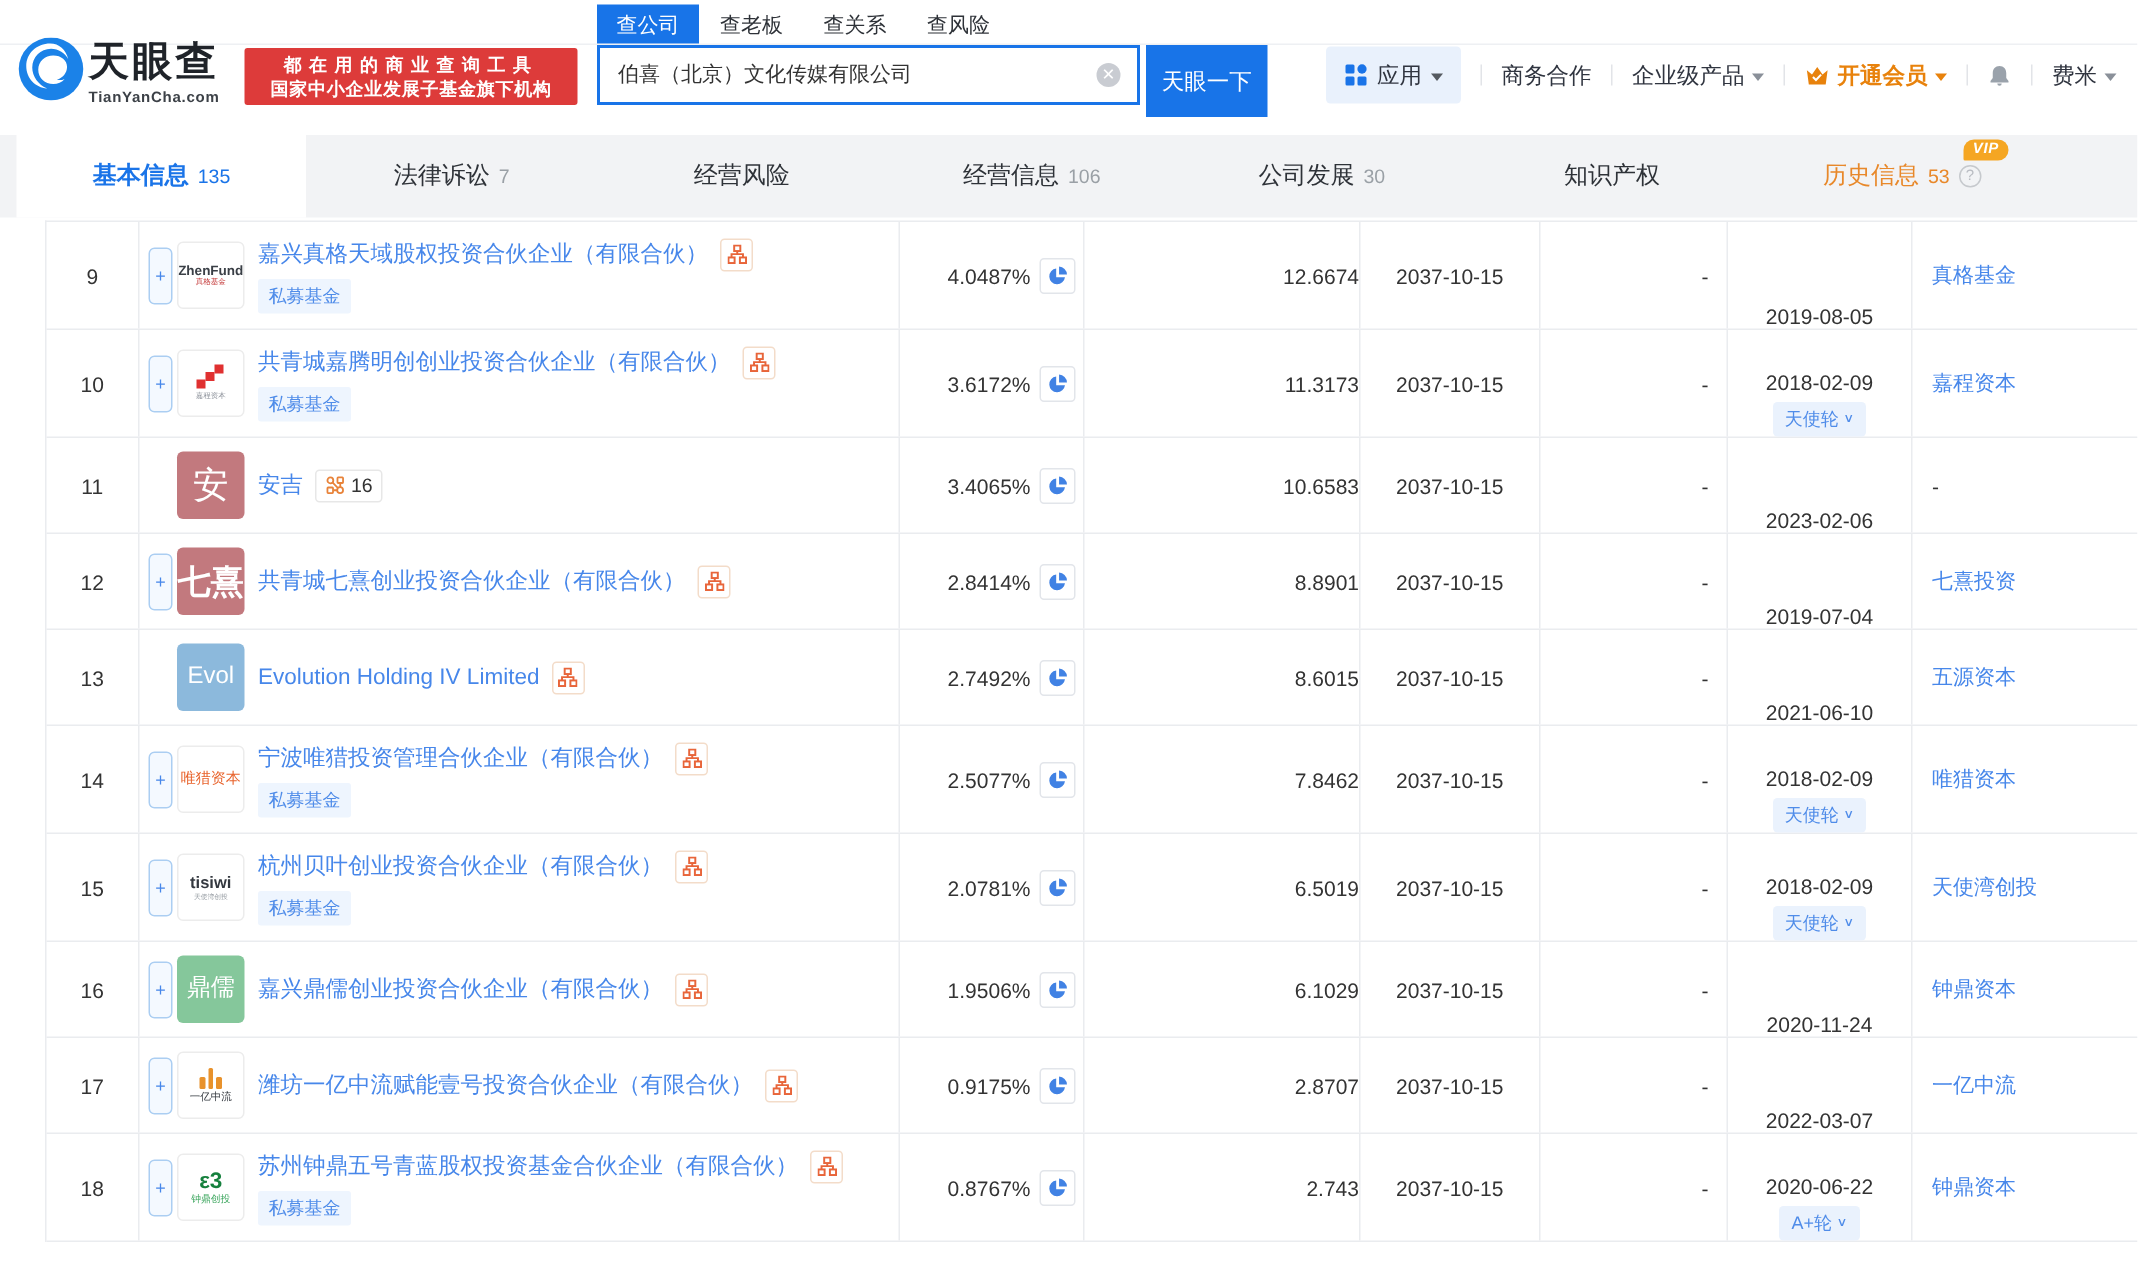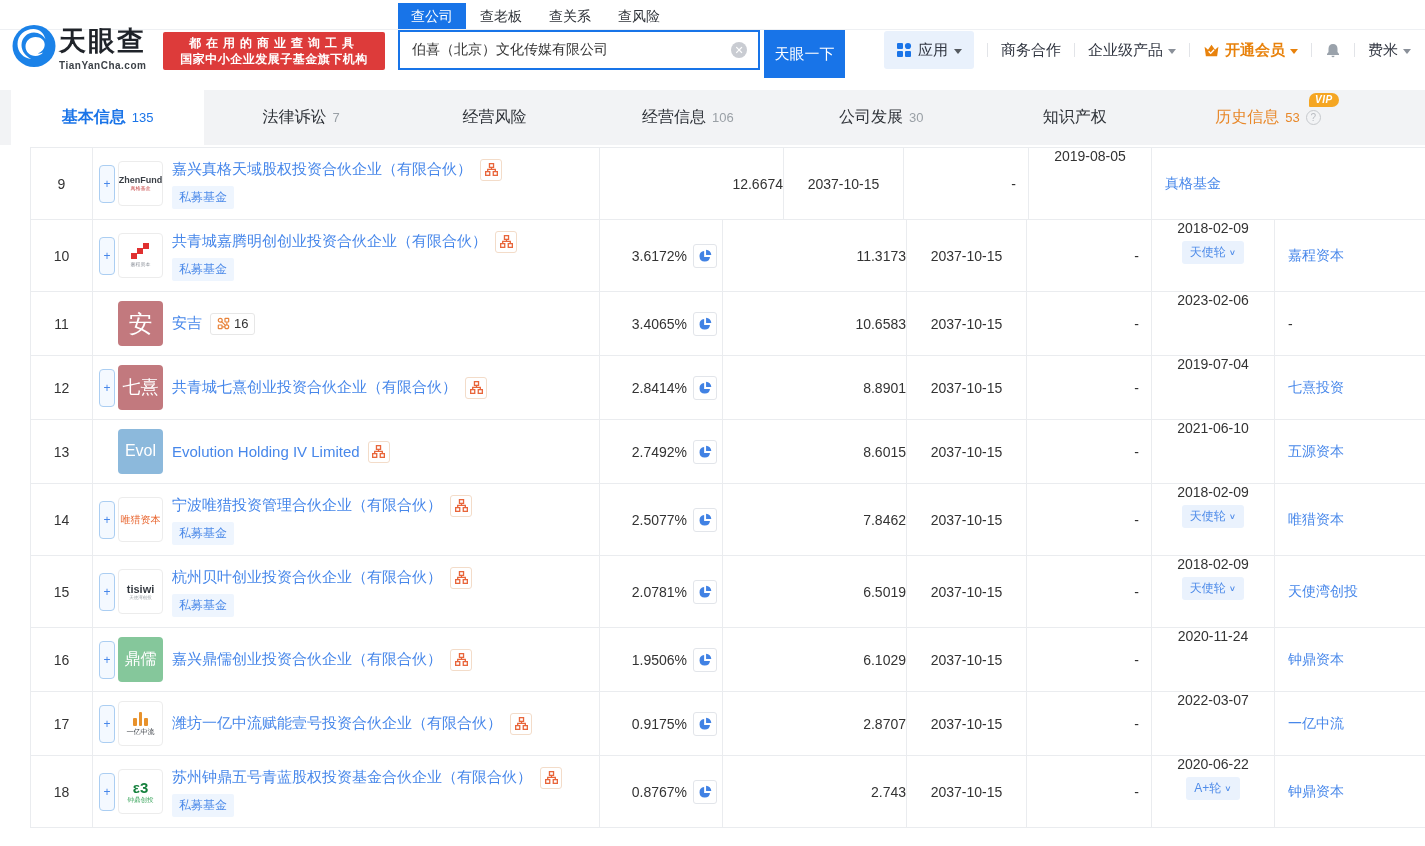--- a/index.html
+++ b/index.html
@@ -54,21 +54,21 @@
   
   .table { margin:2px 0 0 30px; width:1395px; border-top:1px solid #eaecef; border-left:1px solid #eaecef; }
   .trow { display:flex; border-bottom:1px solid #eaecef; }
   .cell { border-right:1px solid #eaecef; display:flex; align-items:center; font-size:14px; color:#333; }
   .c-num { width:62px; justify-content:center; }
   .c-name { width:507px; padding-left:6px; }
   .c-pct { width:123px; justify-content:flex-end; padding-right:5px; gap:6px; }
   .c-amt { width:184px; justify-content:flex-end; }
   .c-date { width:120px; justify-content:center; }
   .c-paid { width:125px; justify-content:flex-end; padding-right:12px; }
-  .c-inv { width:123px; flex-direction:column; justify-content:flex-start; gap:5px; }
+  .c-inv { width:123px; flex-direction:column; justify-content:flex-end; gap:5px; }
   .c-investor { width:150px; border-right:none; padding-left:13px; }
   .expand-btn { width:16px; height:38px; border:1px solid #abceف2; border:1px solid #abcef2; border-radius:4px; background:#f4f9ff;
                 color:#4787ea; font-size:12px; display:flex; align-items:center; justify-content:center;
                 margin-right:3px; cursor:pointer; flex:none; }
   .expand-ph { width:19px; flex:none; }
   .logo { width:45px; height:45px; border-radius:4px; margin-right:9px; flex:none; display:flex; flex-direction:column;
           align-items:center; justify-content:center; overflow:hidden; text-align:center; }
   .logo.bordered { border:1px solid #ececec; background:#fff; }
   .nameblock { display:flex; flex-direction:column; gap:5px; }
   .nline { display:flex; align-items:center; gap:8px; }
@@ -222,20 +222,29 @@
                   <rect x="0.7" y="9.3" width="4.4" height="4"></rect>
                   <rect x="8.9" y="9.3" width="4.4" height="4"></rect>
                   <path d="M7 4.7v2.2M2.9 9.3V6.9h8.2v2.4"></path>
                 </g>
               </svg>
             </div>
           </div>
           <div class="fund-tag">私募基金</div>
         </div>
       </div>
+      <div class="cell c-pct">
+        <span>4.0487%</span>
+        <div class="pie-btn">
+          <svg width="14" height="14" viewBox="0 0 16 16">
+            <path d="M7 2.3 A6 6 0 1 0 13.7 9 L7 9 Z" fill="#4182e4"></path>
+            <path d="M9.2 0.8 A6.2 6.2 0 0 1 15.2 6.8 L9.2 6.8 Z" fill="#4182e4"></path>
+          </svg>
+        </div>
+      </div>
       <div class="cell c-amt">12.6674</div>
       <div class="cell c-date">2037-10-15</div>
       <div class="cell c-paid">-</div>
       <div class="cell c-inv">
         <div>2019-08-05</div>
       </div>
       <div class="cell c-investor">
         <a class="inv-link">真格基金</a>
       </div>
     </div>
@@ -333,21 +342,21 @@
       </div>
       <div class="cell c-investor">
         <span>-</span>
       </div>
     </div>
     <div class="trow" style="height: 64px;">
       <div class="cell c-num">12</div>
       <div class="cell c-name">
         <div class="expand-btn">+</div>
         <div class="logo" style="background: rgb(194, 121, 126);">
-          <div style="font-size: 18px; color: rgb(255, 255, 255); font-weight: 400; line-height: 1.15;">七熹</div>
+          <div style="font-size: 22px; color: rgb(255, 255, 255); font-weight: 700; line-height: 1.15;">七熹</div>
         </div>
         <div class="nameblock">
           <div class="nline">
             <a class="cname">共青城七熹创业投资合伙企业（有限合伙）</a>
             <div class="struct-btn">
               <svg width="13" height="13" viewBox="0 0 14 14">
                 <g fill="none" stroke="#e8653a" stroke-width="1.4">
                   <rect x="4.8" y="0.7" width="4.4" height="4"></rect>
                   <rect x="0.7" y="9.3" width="4.4" height="4"></rect>
                   <rect x="8.9" y="9.3" width="4.4" height="4"></rect>

